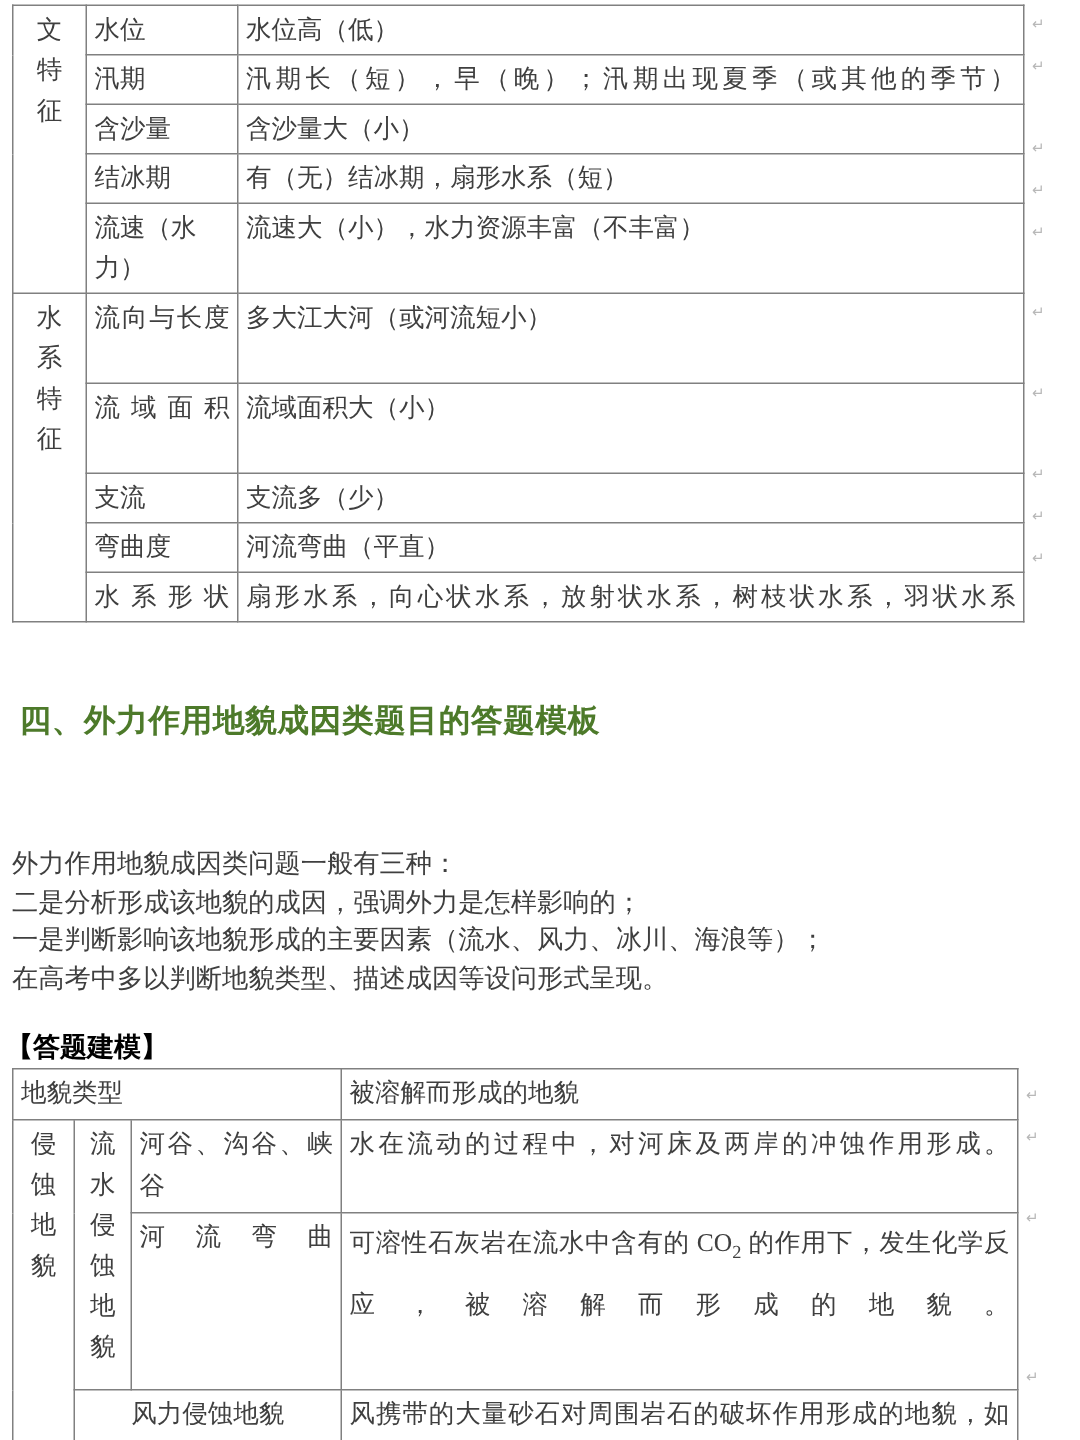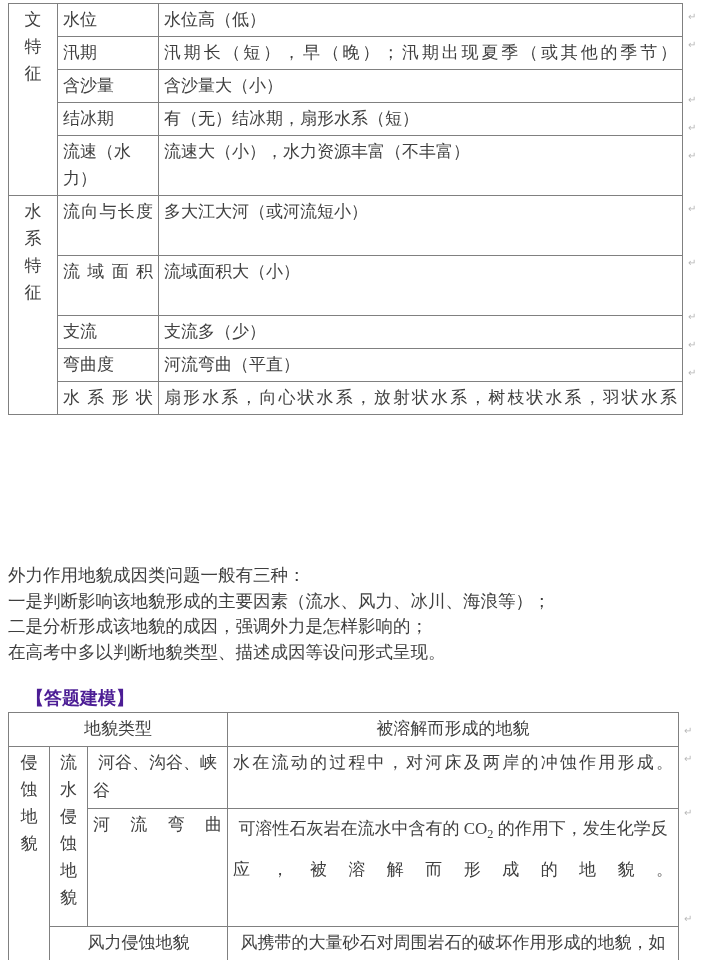--- a/index.html
+++ b/index.html
@@ -61,31 +61,31 @@
   .body-block{
     position:absolute;left:8px;top:536px;width:700px;
     font-size:17.5px;
     line-height:25.5px;
     color:#3f3f3f;
     margin-top:27px;
   }
   .body-block p{margin:0;white-space:nowrap;}
 
   .h3-orange{
-    position:absolute;left:26px;top:686px;
+    position:absolute;left:4px;top:686px;
     font-family:"Liberation Sans","DejaVu Sans",sans-serif;
     font-weight:bold;
     font-size:18px;
-    color:#4c1d95;
+    color:#000000;
     white-space:nowrap;
   }
 
   
   #table2{position:absolute;left:8px;top:712px;width:670px;}
-  #table2 td{font-size:17px;line-height:28px;text-align:center;}
+  #table2 td{font-size:17px;line-height:28px;}
   .sub{font-size:0.72em;vertical-align:sub;}
   .co2{font-family:"Liberation Serif","DejaVu Serif",serif;}
 </style>
 </head>
 <body>
 
 <div class="page">
 
   <table id="table1" class="doc-table">
     <colgroup>
@@ -153,25 +153,26 @@
   <span class="pilcrow" style="left:688px;top:40px">↵</span>
   <span class="pilcrow" style="left:688px;top:95px">↵</span>
   <span class="pilcrow" style="left:688px;top:123px">↵</span>
   <span class="pilcrow" style="left:688px;top:151px">↵</span>
   <span class="pilcrow" style="left:688px;top:204px">↵</span>
   <span class="pilcrow" style="left:688px;top:258px">↵</span>
   <span class="pilcrow" style="left:688px;top:312px">↵</span>
   <span class="pilcrow" style="left:688px;top:340px">↵</span>
   <span class="pilcrow" style="left:688px;top:368px">↵</span>
 
+  <div class="h2-green">四、外力作用地貌成因类题目的答题模板</div>
 
   <div class="body-block">
     <p>外力作用地貌成因类问题一般有三种：</p>
+    <p>二是分析形成该地貌的成因，强调外力是怎样影响的；</p>
     <p>一是判断影响该地貌形成的主要因素（流水、风力、冰川、海浪等）；</p>
-    <p>二是分析形成该地貌的成因，强调外力是怎样影响的；</p>
     <p>在高考中多以判断地貌类型、描述成因等设问形式呈现。</p>
   </div>
 
   <div class="h3-orange">【答题建模】</div>
 
   <table id="table2" class="doc-table">
     <colgroup>
         <col style="width:41px">
         <col style="width:38px">
         <col style="width:140px">

